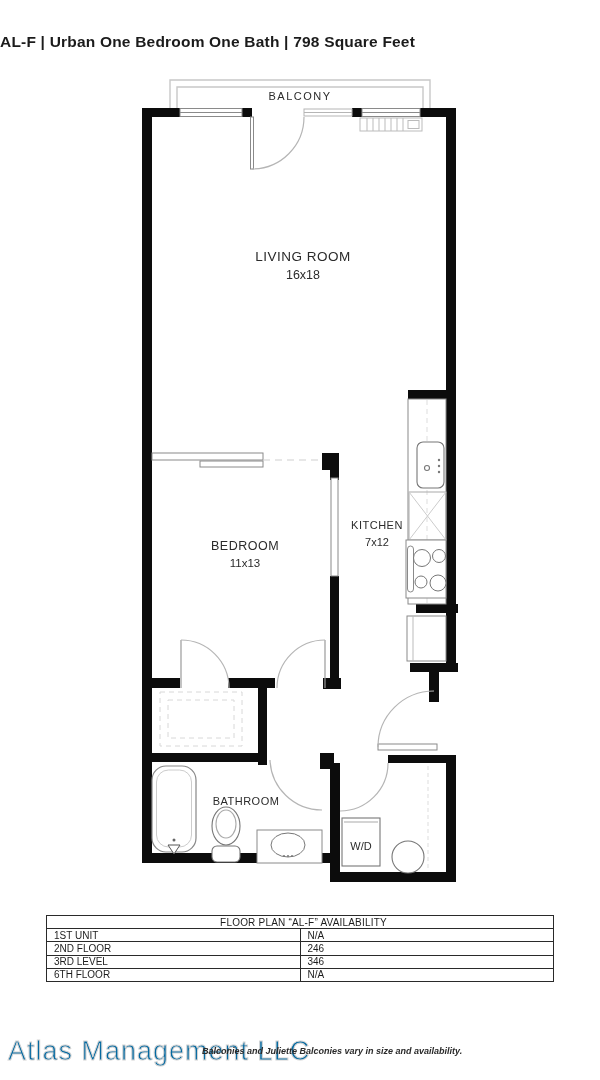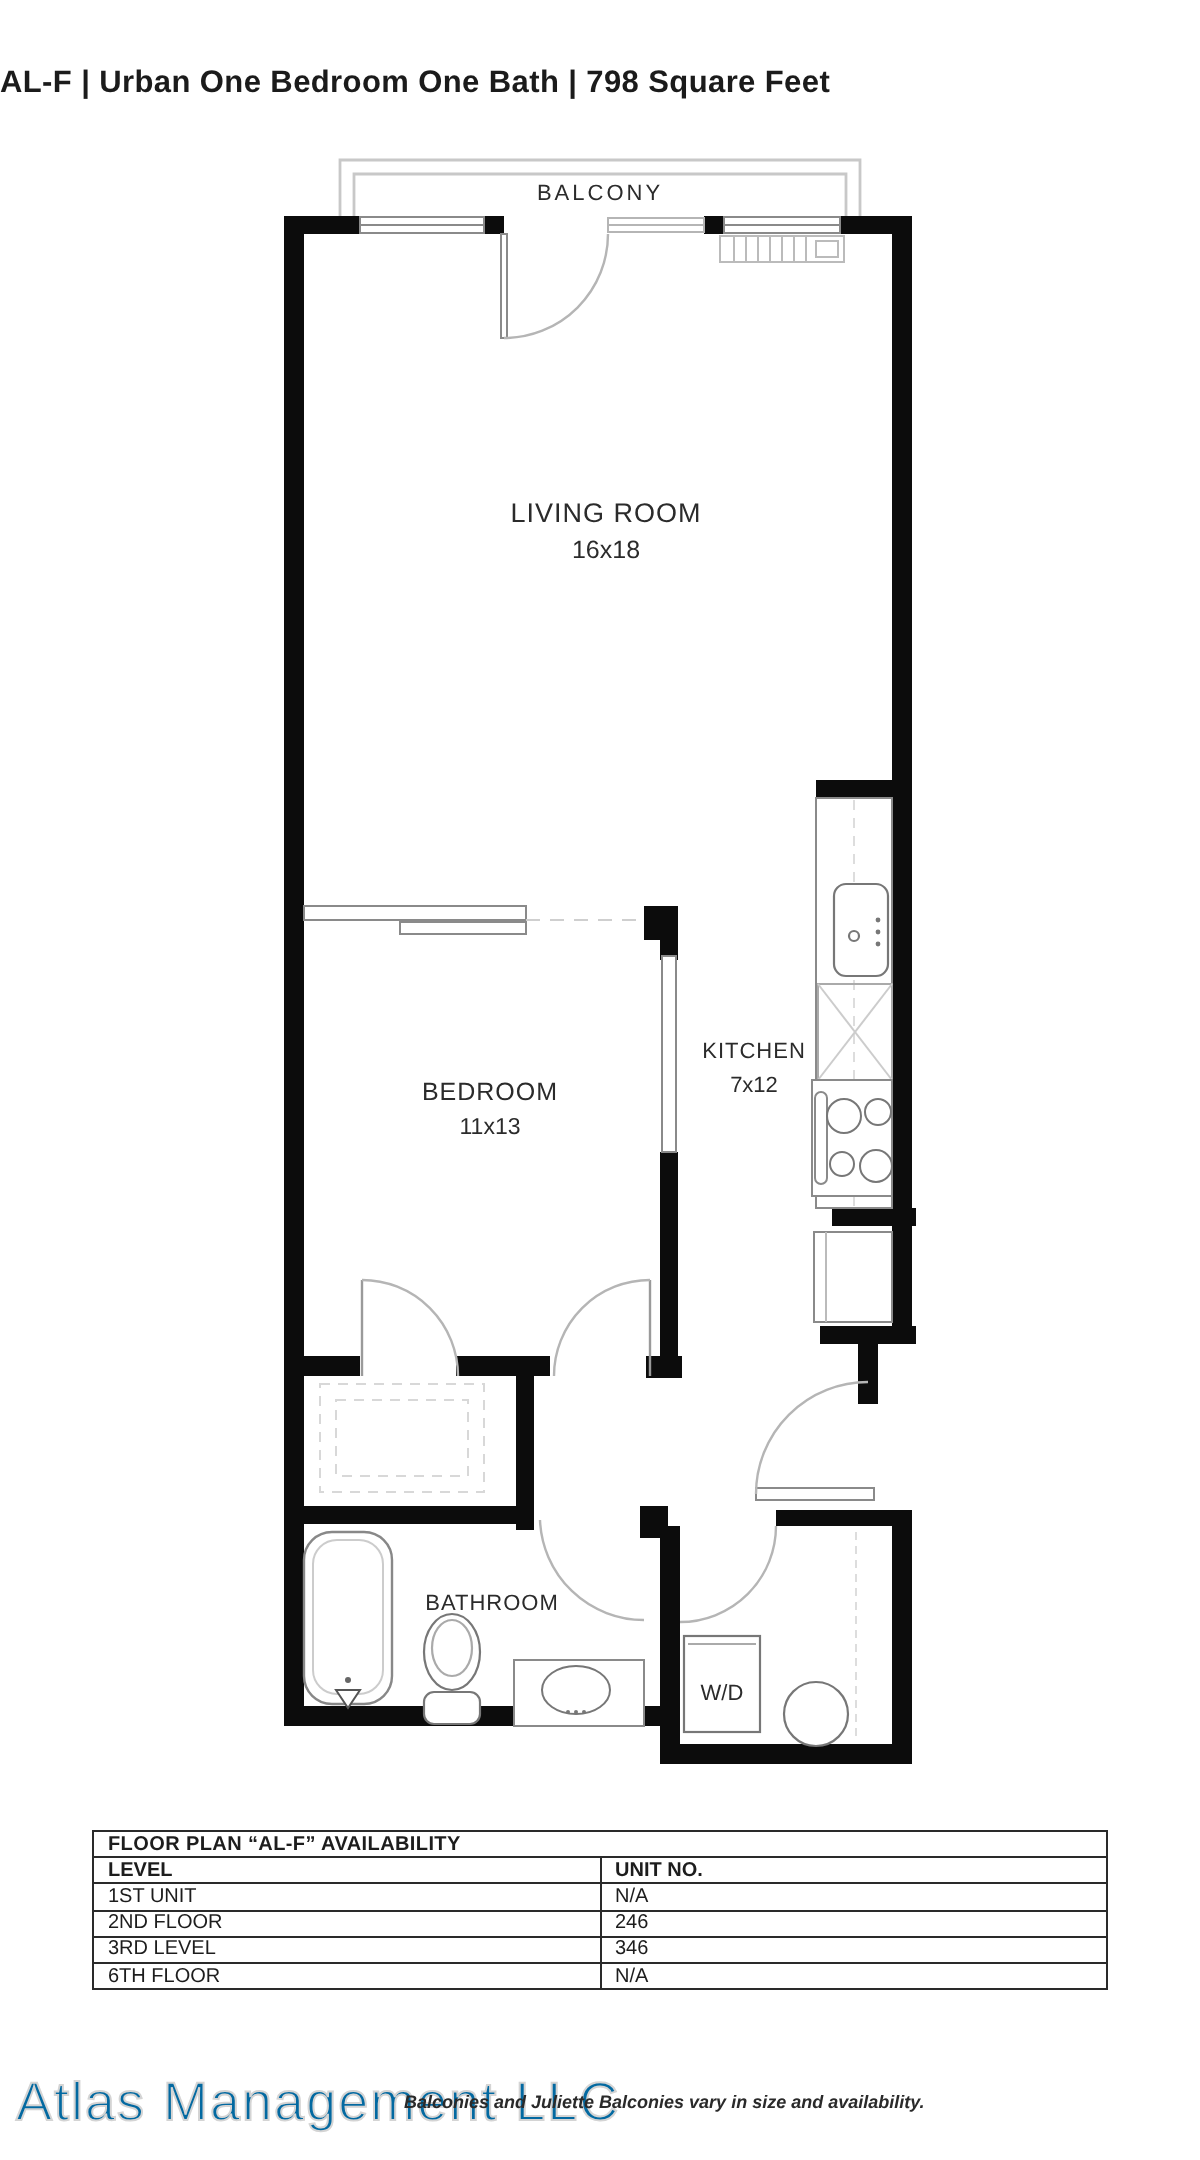--- a/index.html
+++ b/index.html
@@ -16,21 +16,21 @@
 
   .availability{
     position:absolute;left:46px;top:915px;width:508px;
     border-collapse:collapse;table-layout:fixed;
     font-size:10px;color:#1d1d1d;
   }
   .availability td{
     border:1.6px solid #2a2a2a;height:12.2px;padding:0 0 0 7px;
     vertical-align:middle;white-space:nowrap;
   }
-  .availability .t-title{font-weight:700;letter-spacing:.2px;}
+  .availability .t-title{font-weight:400;letter-spacing:.2px;text-align:center;}
   .availability .t-head{font-weight:700;}
   .col-level{width:64px;}
 
   .watermark{
     position:absolute;left:8px;top:1036px;font-size:27px;letter-spacing:1px;
     color:#0369a1;-webkit-text-stroke:1px #d4d4d4;white-space:nowrap;
   }
   .disclaimer{
     position:absolute;left:202px;top:1046px;font-size:9px;font-style:italic;
     font-weight:600;color:#2a2a2a;white-space:nowrap;
@@ -198,24 +198,20 @@
   <text class="room-label" x="246" y="805" font-size="11" letter-spacing="0.5" text-anchor="middle">BATHROOM</text>
   <text class="room-label" x="361" y="850" font-size="11" text-anchor="middle">W/D</text>
 </svg>
 
 <table class="availability">
   <tbody>
       <tr>
     <td class="t-title" colspan="2">FLOOR PLAN “AL-F” AVAILABILITY</td>
   </tr>
   <tr>
-    <td class="t-head col-level">LEVEL</td>
-    <td class="t-head">UNIT NO.</td>
-  </tr>
-  <tr>
     <td>1ST UNIT</td>
     <td>N/A</td>
   </tr>
   <tr>
     <td>2ND FLOOR</td>
     <td>246</td>
   </tr>
   <tr>
     <td>3RD LEVEL</td>
     <td>346</td>

